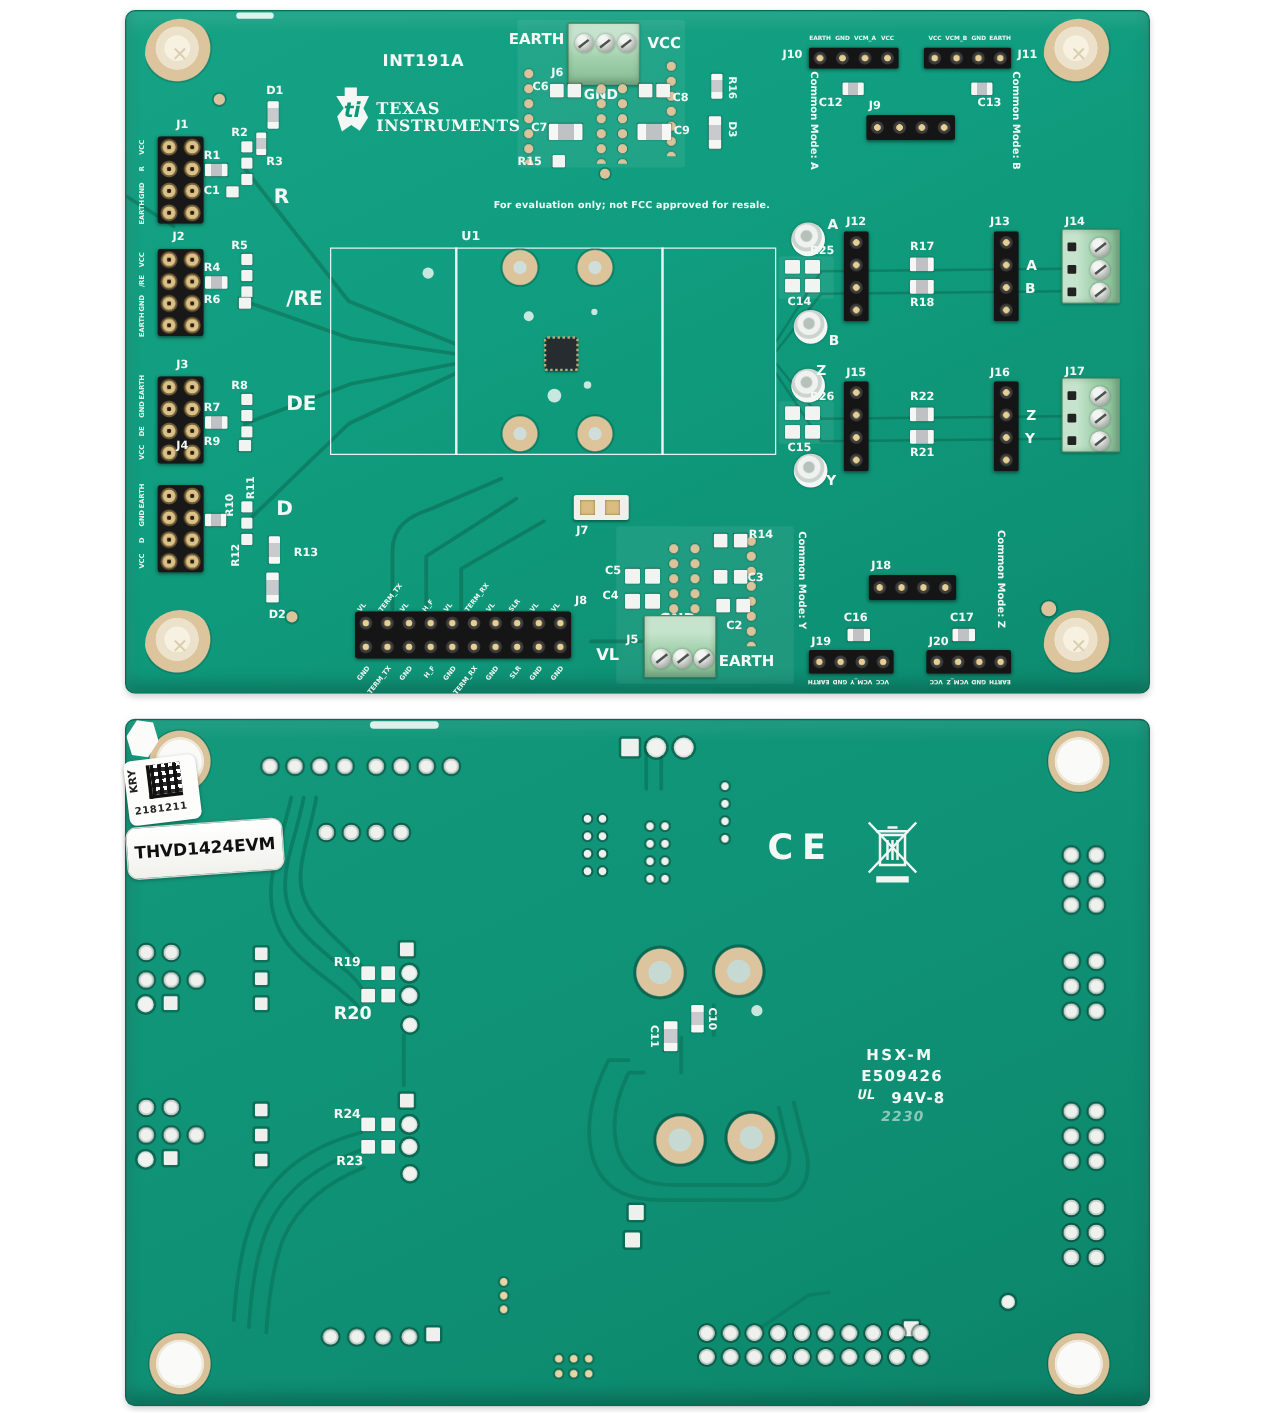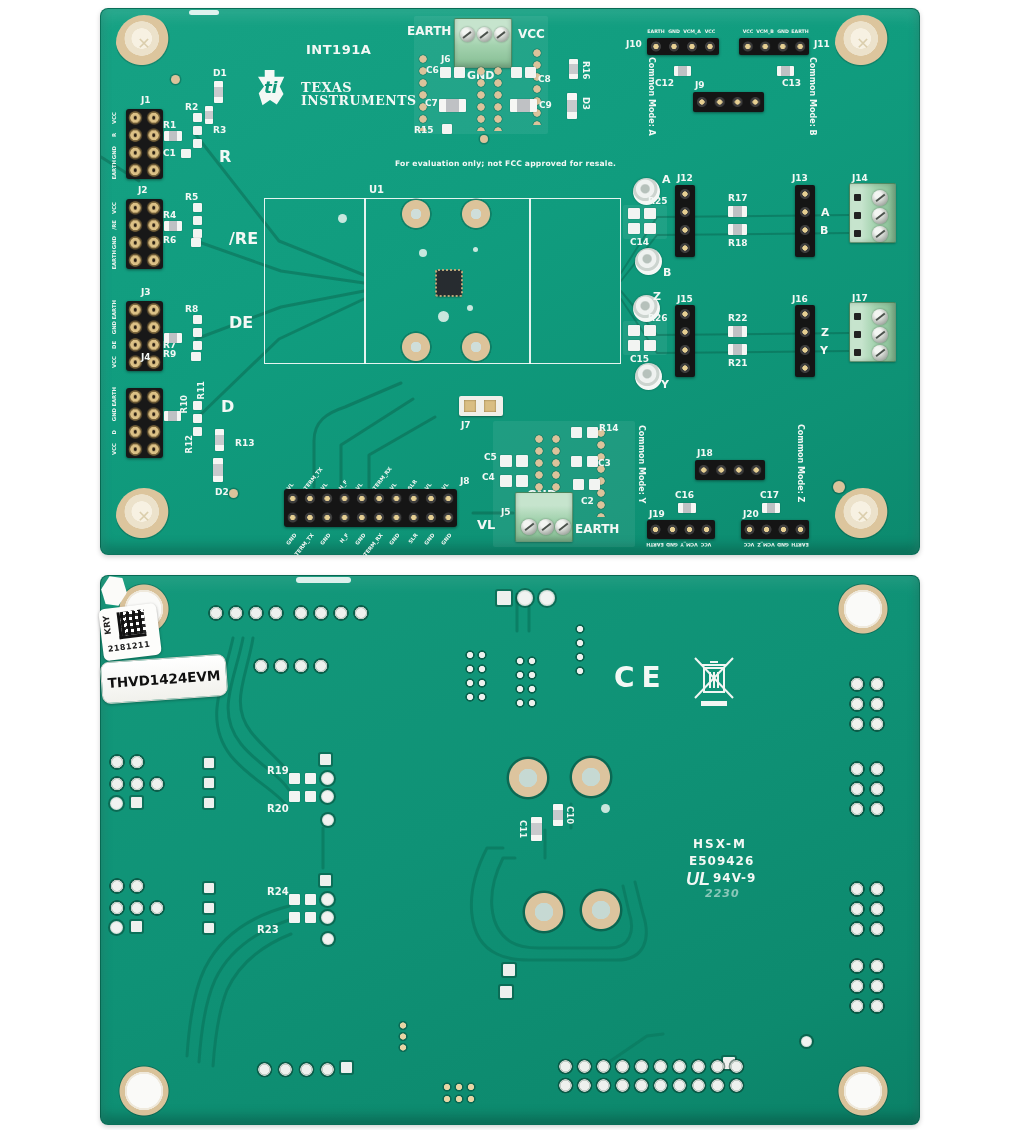--- a/index.html
+++ b/index.html
@@ -168,21 +168,21 @@
       </div>
     <div>
         <span class="pclbl">VCC</span>
       </div>
   </div>
   <div class="fh" style="left:25px;top:292px;width:37px;height:70px;background-size:18.5px 17.5px"></div>
   <span class="sl" style="left:84px;top:296px">R8</span>
   <div class="pad" style="left:92px;top:306px;width:9px;height:9px"></div>
   <div class="pad" style="left:92px;top:319px;width:9px;height:9px"></div>
   <div class="pad" style="left:92px;top:332px;width:9px;height:9px"></div>
-  <span class="sl" style="left:62px;top:332px">R7</span>
+  <span class="sl" style="left:62px;top:314px">R7</span>
   <div class="smd" style="left:63px;top:324px;width:18px;height:10px"></div>
   <span class="sl" style="left:62px;top:341px">R9</span>
   <div class="pad" style="left:90px;top:343px;width:10px;height:9px"></div>
   <span class="sl" style="left:128px;top:306px;font-size:16px">DE</span>
 
   <span class="sl" style="left:40px;top:344px">J4</span>
   <div class="pincol" style="left:4px;top:379px;width:18px;height:70px">
     <div>
         <span class="pclbl">EARTH</span>
       </div>
@@ -220,21 +220,21 @@
   <div class="ann" style="left:299px;top:322px;width:32px;height:32px"></div>
   <div class="ann" style="left:359px;top:322px;width:32px;height:32px"></div>
   <div style="position:absolute;left:335px;top:261px;width:26px;height:26px;background:#272c30;border-radius:2px;outline:2px dotted #b9a678;outline-offset:-1px;box-shadow:0 1px 2px rgba(0,0,0,.5)"></div>
   <div class="wdot" style="left:318px;top:240px;width:8px;height:8px"></div>
   <div class="wdot" style="left:372px;top:238px;width:5px;height:5px"></div>
   <div class="wdot" style="left:366px;top:296px;width:6px;height:6px"></div>
   <div class="wdot" style="left:237px;top:205px;width:9px;height:9px"></div>
   <div class="wdot" style="left:337px;top:302px;width:11px;height:11px"></div>
 
   <span class="sl" style="left:205px;top:34px;font-size:13px;letter-spacing:.5px">INT191A</span>
-  <div style="position:absolute;left:154px;top:60px;width:30px;height:38px">
+  <div style="position:absolute;left:165px;top:60px;width:30px;height:38px">
     <svg width="30" height="38" viewBox="0 0 40 50">
       <path d="M13 1h13v9h13l-6 13 5 10-9 14-9-6-10 7-5-16 7-9-8-13h9z" fill="#f3f8f5"></path>
       <text x="21" y="32" font-size="22" fill="#0f9679" text-anchor="middle" font-style="italic" font-weight="bold">ti</text>
     </svg>
   </div>
   <span class="sl brand1" style="left:200px;top:72px;font-size:13px">Texas</span>
   <span class="sl brand1" style="left:200px;top:86px;font-size:12.5px">Instruments</span>
 
   <span class="sl" style="left:306px;top:16px;font-size:12px">EARTH</span>
   <div class="tb" style="left:353px;top:9px;width:58px;height:50px">
@@ -501,50 +501,50 @@
   <div class="spad" style="left:103px;top:347px;width:10px;height:10px"></div>
 
   <div class="spad" style="left:219px;top:178px;width:11px;height:11px"></div>
   <span class="sl" style="left:166px;top:190px;font-size:10px">R19</span>
   <div class="pad" style="left:188px;top:197px;width:11px;height:11px"></div>
   <div class="pad" style="left:204px;top:197px;width:11px;height:11px"></div>
   <div class="sdot" style="left:220px;top:196px;width:13px;height:13px"></div>
   <div class="pad" style="left:188px;top:215px;width:11px;height:11px"></div>
   <div class="pad" style="left:204px;top:215px;width:11px;height:11px"></div>
   <div class="sdot" style="left:220px;top:214px;width:13px;height:13px"></div>
-  <span class="sl" style="left:166px;top:228px;font-size:10px">R20</span>
+  <span class="sl" style="left:166px;top:228px;font-size:14px">R20</span>
   <div class="sdot" style="left:221px;top:238px;width:12px;height:12px"></div>
 
   <div class="spad" style="left:219px;top:299px;width:11px;height:11px"></div>
   <span class="sl" style="left:166px;top:311px;font-size:10px">R24</span>
   <div class="pad" style="left:188px;top:318px;width:11px;height:11px"></div>
   <div class="pad" style="left:204px;top:318px;width:11px;height:11px"></div>
   <div class="sdot" style="left:220px;top:317px;width:13px;height:13px"></div>
   <div class="pad" style="left:188px;top:336px;width:11px;height:11px"></div>
   <div class="pad" style="left:204px;top:336px;width:11px;height:11px"></div>
   <div class="sdot" style="left:220px;top:335px;width:13px;height:13px"></div>
-  <span class="sl" style="left:156px;top:349px;font-size:10px">R23</span>
+  <span class="sl" style="left:168px;top:349px;font-size:10px">R23</span>
   <div class="sdot" style="left:221px;top:357px;width:12px;height:12px"></div>
 
   <div class="bann" style="left:405px;top:180px;width:44px;height:44px"></div>
   <div class="bann" style="left:468px;top:179px;width:44px;height:44px"></div>
   <div class="smdv" style="left:452px;top:228px;width:10px;height:22px"></div>
   <span class="svl" style="left:464px;top:230px;font-size:8.5px">C10</span>
   <div class="smdv" style="left:430px;top:241px;width:11px;height:24px"></div>
   <span class="svl" style="left:417px;top:244px;font-size:8.5px">C11</span>
   <div class="wdot" style="left:500px;top:228px;width:9px;height:9px"></div>
   <div class="bann" style="left:421px;top:314px;width:44px;height:44px"></div>
   <div class="bann" style="left:478px;top:312px;width:44px;height:44px"></div>
   <div class="spad" style="left:402px;top:388px;width:12px;height:12px"></div>
   <div class="spad" style="left:399px;top:410px;width:12px;height:12px"></div>
 
   <span class="sl" style="left:592px;top:262px;font-size:12px;letter-spacing:2px">HSX-M</span>
   <span class="sl" style="left:588px;top:279px;font-size:12px;letter-spacing:1px">E509426</span>
-  <span class="sl" style="left:585px;top:294px;font-size:18px;font-style:italic;font-family:Liberation Sans, sans-serif">UL</span>
-  <span class="sl" style="left:612px;top:296px;font-size:12px;letter-spacing:1px">94V-9</span>
+  <span class="sl" style="left:585px;top:294px;font-size:12px;font-style:italic;font-family:Liberation Mono, monospace">UL</span>
+  <span class="sl" style="left:612px;top:296px;font-size:12px;letter-spacing:1px">94V-8</span>
   <span class="sl" style="left:604px;top:312px;font-size:11px;font-style:italic;opacity:.55;letter-spacing:1px">2230</span>
 
   <div class="sticker" style="left:615px;top:328px;width:58px;height:52px;transform:rotate(-7deg)">
     <span class="svlu" style="left:3px;top:7px;font-size:8.5px;color:#222">KRY</span>
     <div class="dm" style="left:18px;top:5px;width:27px;height:27px;position:absolute"></div>
     <span class="sl" style="left:5px;top:37px;font-size:8px;color:#222;letter-spacing:.5px">2181211</span>
   </div>
 
   <div class="blabel" style="left:20px;top:390px;width:126px;height:42px;transform:rotate(-4deg)">
     <span style="font-size:13.5px;font-weight:bold;color:#101010">THVD1424EVM</span>

